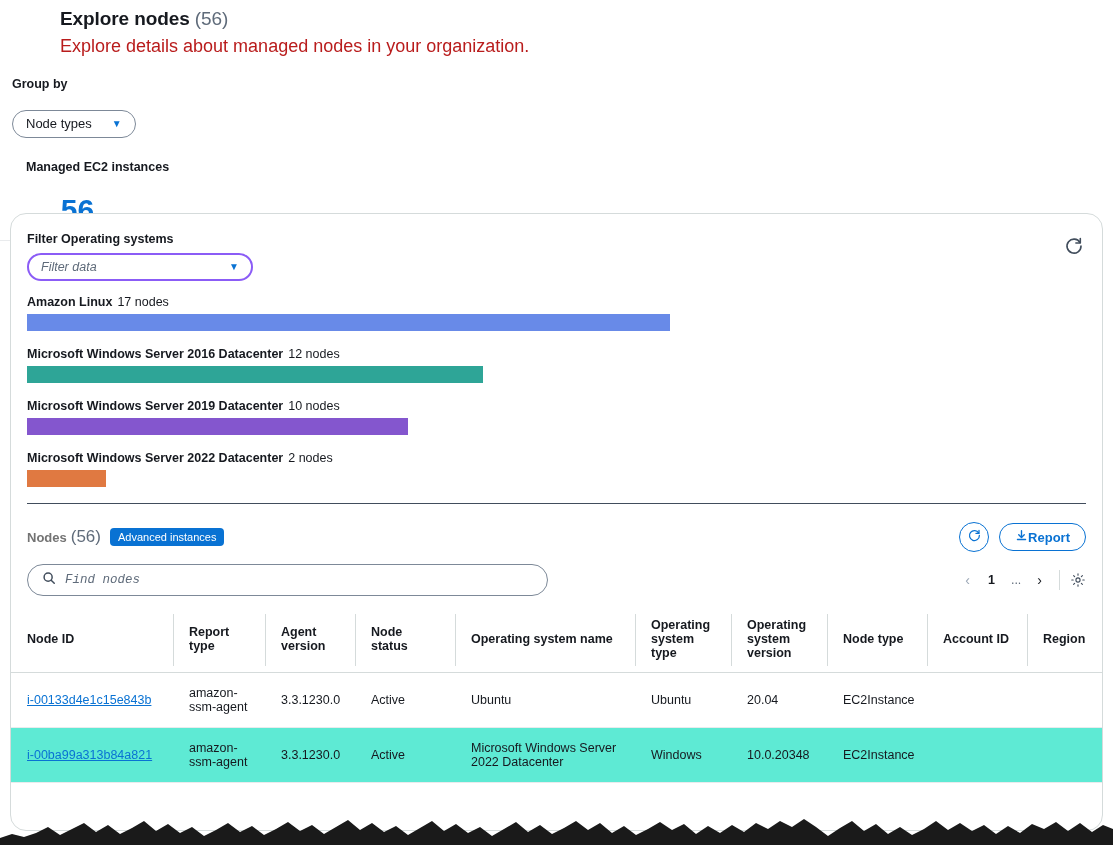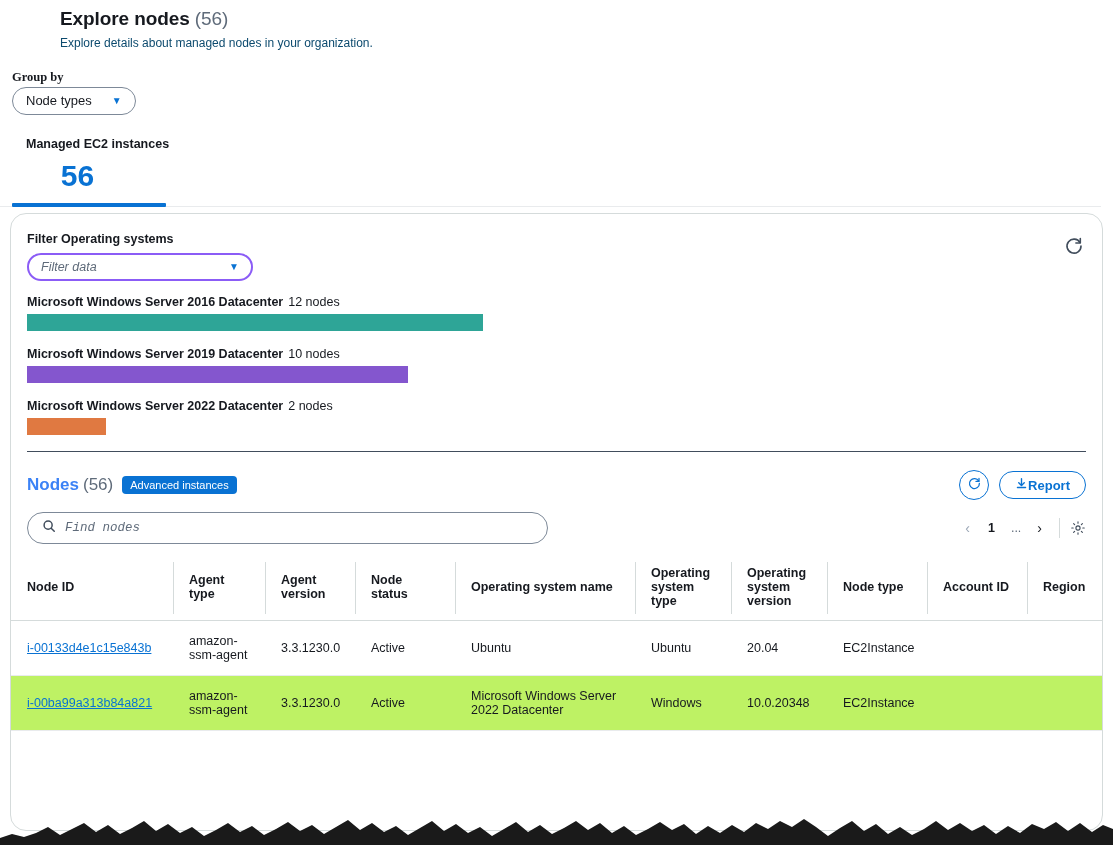--- a/index.html
+++ b/index.html
@@ -17,47 +17,47 @@
   
   .page-head { padding: 8px 0 0 12px; margin-left: 48px; }
   .page-title {
     font-size: 19px; font-weight: bold; color: #16191f;
     letter-spacing: -0.1px; display: inline-block; margin: 0;
   }
   .page-title-count {
     font-size: 19px; font-weight: normal; color: #5f6b7a; margin-left: 5px;
   }
   .page-desc {
-    font-size: 12px; color: #0c4a6e; margin-top: 6px;
+    font-size: 18px; color: #b91c1c; margin-top: 6px;
   }
 
   
   .groupby-wrap { margin: 20px 0 0 12px; }
   .groupby-label {
-    font-size: 12.5px; font-weight: bold; color: #16191f; margin-bottom: 2px; font-family: Liberation Serif, serif;
+    font-size: 12.5px; font-weight: bold; color: #16191f; margin-bottom: 19px;
   }
   .select-btn {
     display: inline-flex; align-items: center; gap: 20px;
     border: 1px solid #7d8998; border-radius: 16px;
     background: #fff; padding: 5px 13px; cursor: pointer;
     font-size: 13px; color: #16191f; line-height: 1.2;
   }
   .caret { color: #0972d3; font-size: 10px; line-height: 1; }
 
   
   .metric-area { margin: 22px 0 0 0; position: relative; }
   .metric-tab {
     display: inline-block; padding: 0 0 0 26px; min-width: 140px;
   }
   .metric-label {
     font-size: 12.5px; font-weight: bold; color: #16191f;
   }
   .metric-value {
     font-size: 30px; font-weight: bold; color: #0972d3;
-    text-align: center; margin-top: 8px; padding-right: 40px;
+    text-align: center; margin-top: 19px; padding-right: 40px;
   }
   .metric-rule-wrap {
     position: relative; margin-top: 10px; height: 4px;
     border-bottom: 1px solid #e9ebed; width: 1101px; margin-left: 0;
   }
   .metric-rule-active {
     position: absolute; left: 12px; top: 0; width: 154px; height: 4px;
     background: #0972d3; border-radius: 1px;
   }
 
@@ -96,21 +96,21 @@
   .chart-divider {
     margin: 6px 16px 0 16px; border-top: 1px solid #414d5c;
   }
 
   
   .nodes-head {
     display: flex; align-items: center; justify-content: space-between;
     padding: 18px 16px 0 16px;
   }
   .nodes-title-wrap { display: flex; align-items: center; gap: 9px; }
-  .nodes-title { font-size: 17px; font-weight: bold; color: #3b82f6; }
+  .nodes-title { font-size: 13px; font-weight: bold; color: #737373; }
   .nodes-count { font-size: 17px; font-weight: normal; color: #5f6b7a; margin-left: 4px; }
   .badge {
     background: #0972d3; color: #fff; font-size: 11px;
     padding: 3px 8px; border-radius: 4px; white-space: nowrap;
   }
   .head-actions { display: flex; align-items: center; gap: 10px; }
   .icon-btn-round {
     width: 30px; height: 30px; border: 1px solid #0972d3; border-radius: 50%;
     display: flex; align-items: center; justify-content: center;
     color: #0972d3; cursor: pointer; background: #fff;
@@ -151,21 +151,21 @@
     position: relative;
   }
   thead th + th::before {
     content: ""; position: absolute; left: 0; top: 6px; bottom: 6px;
     width: 1px; background: #d5dbdb;
   }
   tbody td {
     font-size: 12.5px; color: #16191f; vertical-align: middle;
     padding: 13px 14px 13px 16px; border-bottom: 1px solid #e9ebed;
   }
-  tbody tr.alt td { background: #bef264; }
+  tbody tr.alt td { background: #5eead4; }
   .node-link {
     color: #0972d3; text-decoration: underline; cursor: pointer;
   }
 
   
   .torn {
     position: absolute; left: 0; bottom: 0; width: 1113px; height: 38px;
     pointer-events: none;
   }
 </style>
@@ -206,20 +206,26 @@
     <div class="refresh-plain">
       <svg viewBox="0 0 20 20" width="20" height="20" fill="none" stroke="currentColor" stroke-width="1.6">
         <path d="M16 6.5A7 7 0 1 0 17 10" stroke-linecap="round"></path>
         <path d="M16.3 2.6 L16.3 7.0 L11.9 7.0" stroke-linecap="round" stroke-linejoin="round"></path>
       </svg>
     </div>
   </div>
 
   <div class="chart">
 
+    <div class="bar-row">
+      <div class="bar-caption">
+        <b>Amazon Linux</b><span>17 nodes</span>
+      </div>
+      <div class="bar" style="width:643px;background:#688ae8;"></div>
+    </div>
 
 
     <div class="bar-row">
       <div class="bar-caption">
         <b>Microsoft Windows Server 2016 Datacenter</b><span>12 nodes</span>
       </div>
       <div class="bar" style="width:456px;background:#2ea597;"></div>
     </div>
 
     <div class="bar-row">
@@ -307,21 +313,21 @@
           <col style="width:180px">
           <col style="width:96px">
         <col style="width:96px">
           <col style="width:100px">
           <col style="width:100px">
         <col style="width:106px">
       </colgroup>
       <thead>
         <tr>
           <th>Node ID</th>
-          <th>Agent type</th>
+          <th>Report type</th>
           <th>Agent version</th>
           <th>Node status</th>
           <th>Operating system name</th>
           <th>Operating system type</th>
           <th>Operating system version</th>
           <th>Node type</th>
           <th>Account ID</th>
           <th>Region</th>
         </tr>
       </thead>

